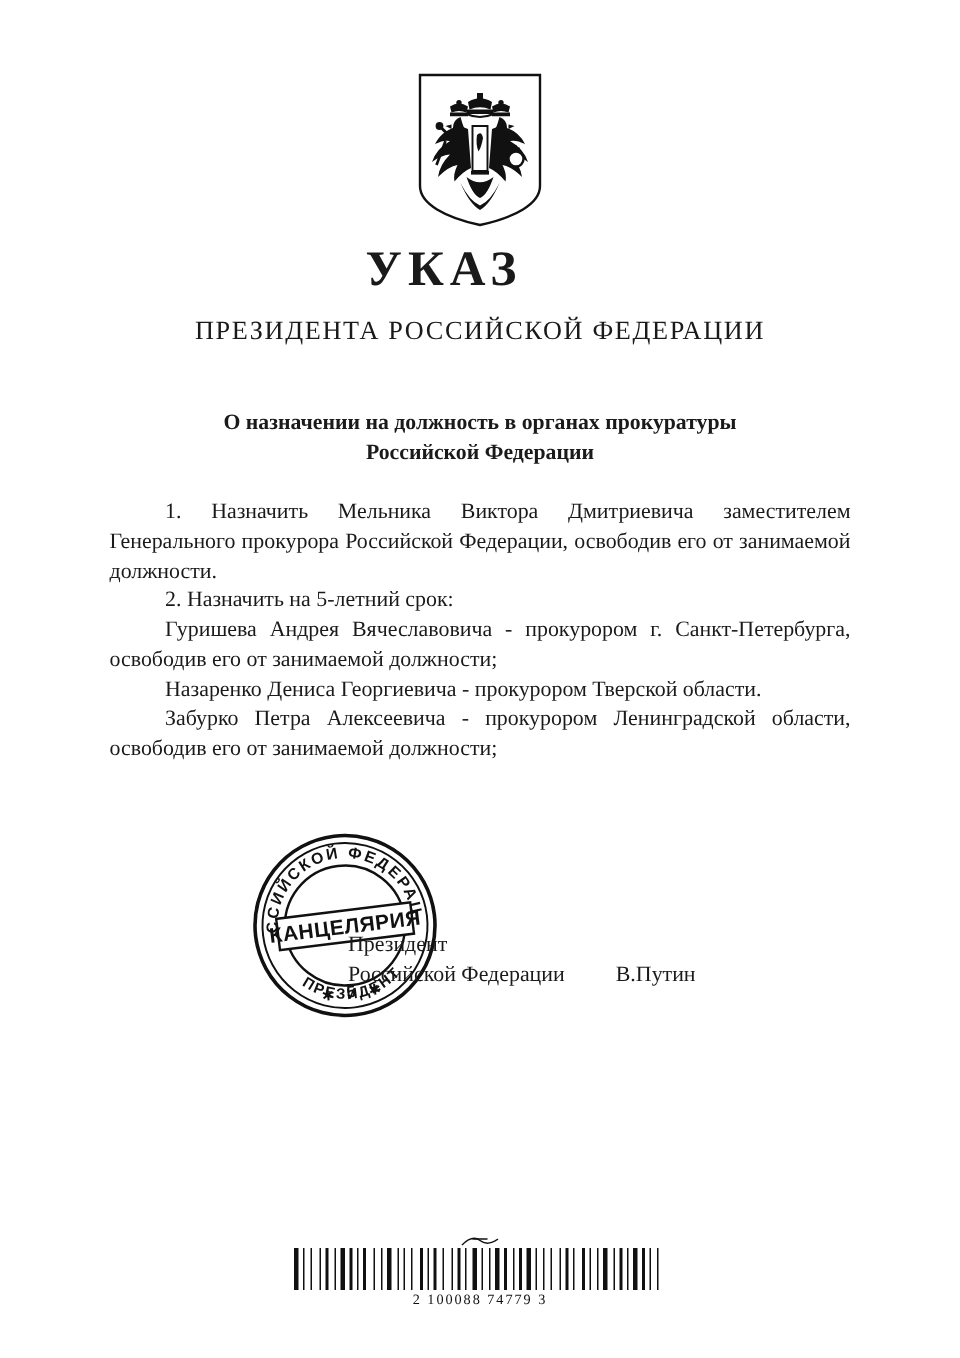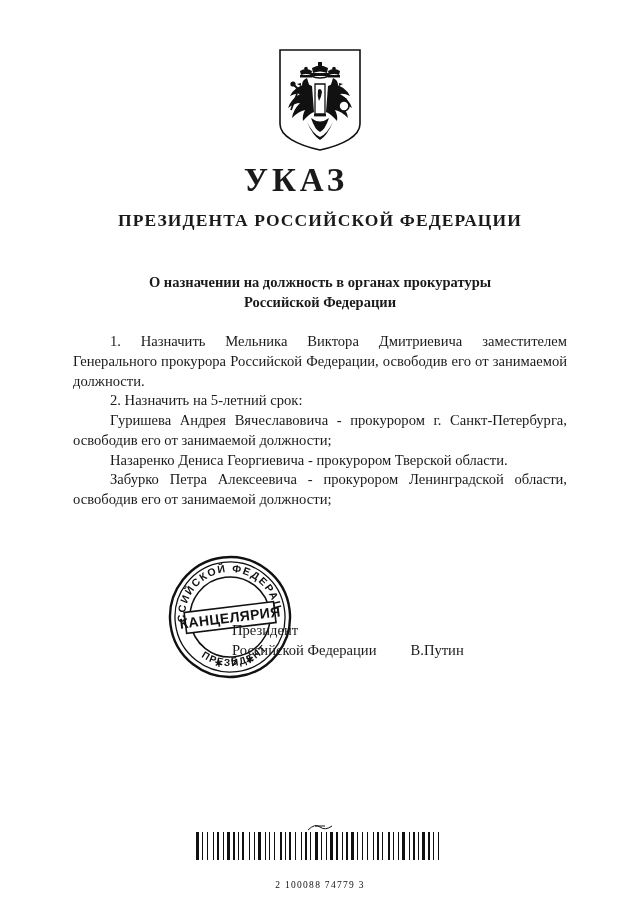--- a/index.html
+++ b/index.html
@@ -45,21 +45,21 @@
     letter-spacing: 4px;
     line-height: 1.05;
   }
   .title-sub {
     position: absolute;
     top: 211px;
     left: 0;
     width: 640px;
     text-align: center;
     font-size: 17.5px;
-    font-weight: bold;
+    font-weight: normal;
     letter-spacing: 1.1px;
     line-height: 1.1;
   }
   .doc-subject {
     position: absolute;
     top: 272px;
     left: 0;
     width: 640px;
     text-align: center;
     font-size: 14.5px;
@@ -150,21 +150,21 @@
     align-items: flex-end;
     height: 28px;
   }
   .barcode-bars i {
     display: block;
     background: #111;
     height: 100%;
     margin-right: 1px;
   }
   .barcode-digits {
-    margin-top: 20px;
+    margin-top: 2px;
     font-size: 9.5px;
     letter-spacing: 1.3px;
     font-family: "Liberation Serif", serif;
     color: #111;
   }
 </style>
 </head>
 <body>
 
 <div id="page">

